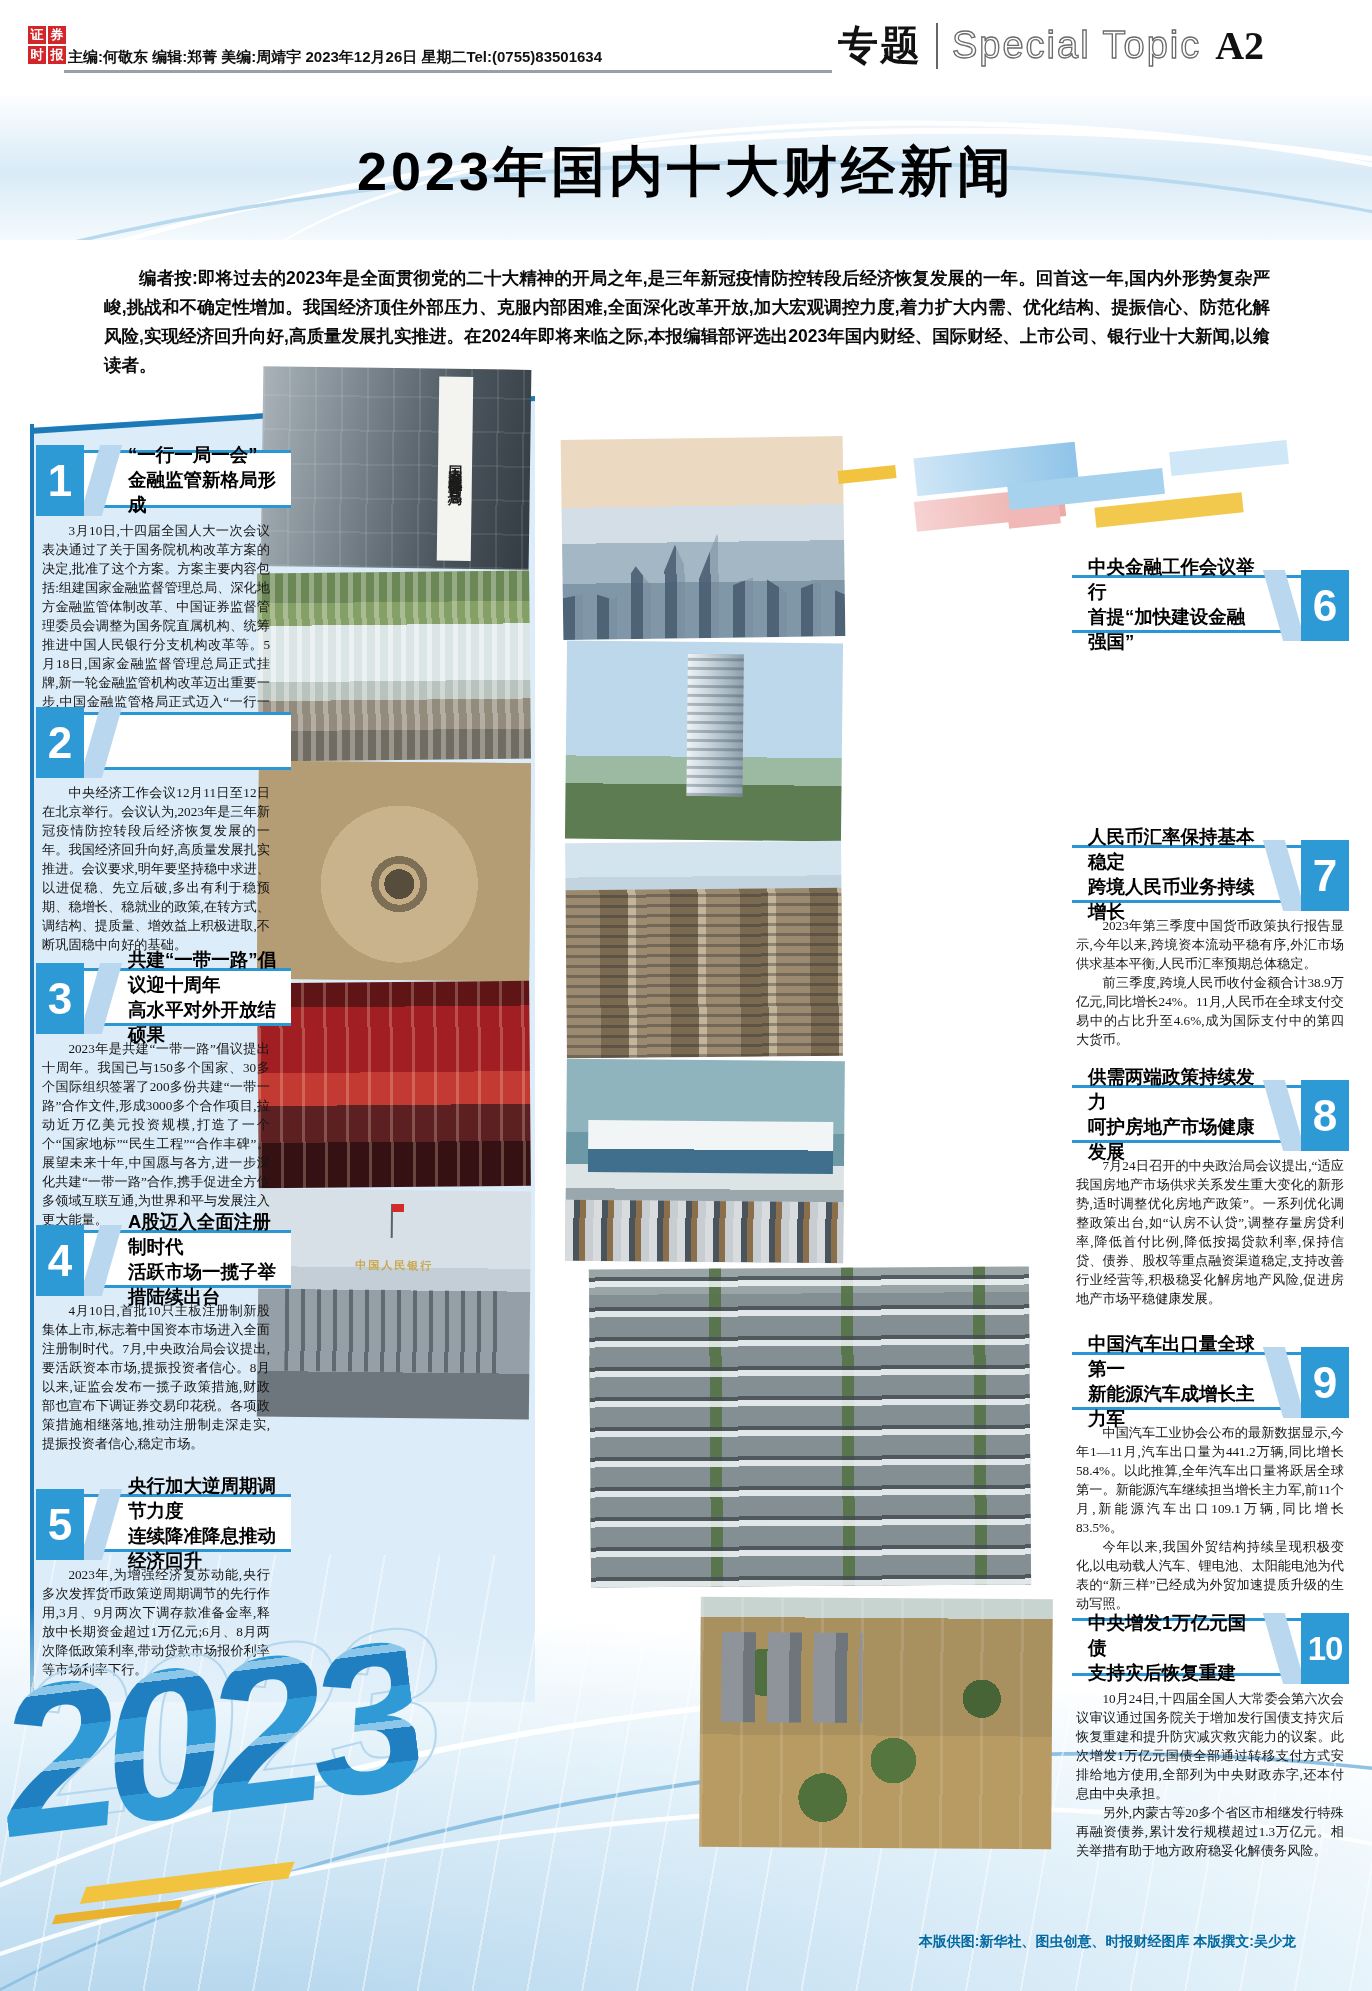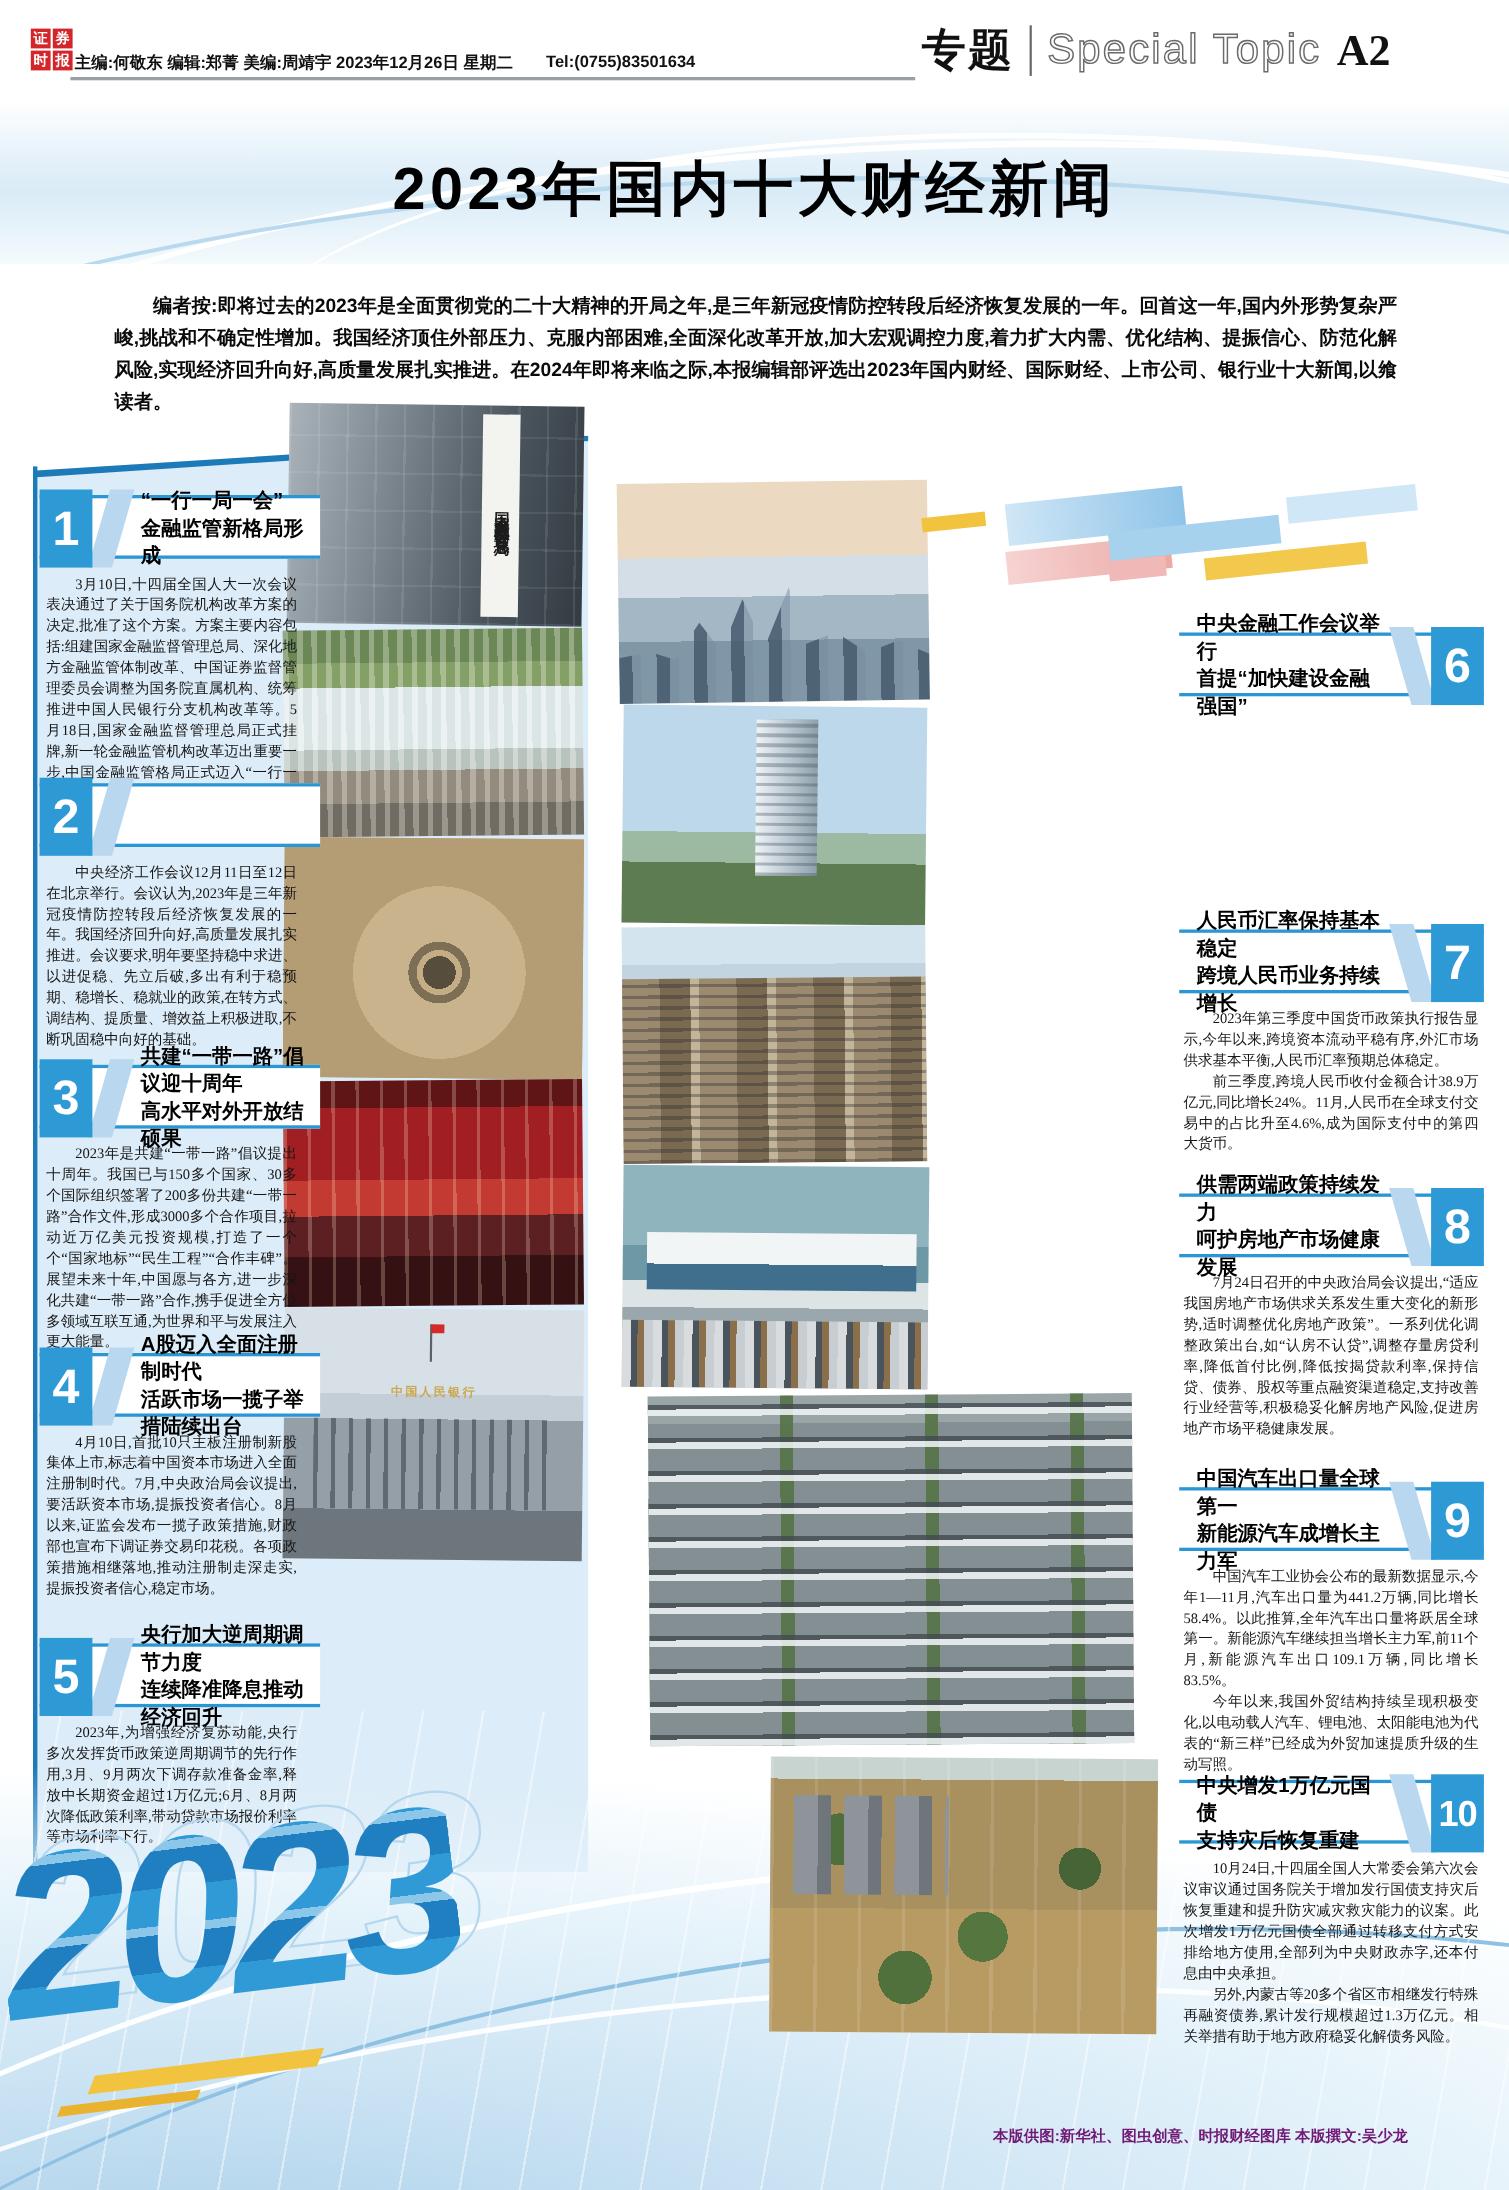--- a/index.html
+++ b/index.html
@@ -4,21 +4,21 @@
 <style>
   html,body{margin:0;padding:0;background:#888;}
   #page{position:relative;width:1372px;height:1991px;background:#ffffff;overflow:hidden;
         font-family:"Liberation Sans", sans-serif;color:#111;}
 
   
   .logo{position:absolute;left:28px;top:26px;width:40px;height:52px;display:grid;
         grid-template-columns:18px 18px;grid-template-rows:18px 18px;gap:2px;}
   .logo .tile{background:#d3262a;color:#fff;font-size:13px;font-weight:700;
         display:flex;align-items:center;justify-content:center;font-family:"Liberation Serif",serif;}
-  .hdr-meta{position:absolute;left:68px;top:48px;font-size:15px;font-weight:700;display:flex;gap:30px;}
+  .hdr-meta{position:absolute;left:68px;top:48px;font-size:15px;font-weight:700;display:flex;}
   .hdr-rule{position:absolute;left:64px;top:70px;width:768px;height:3px;background:#9aa0a4;}
   .section-blk{position:absolute;left:838px;top:18px;display:flex;align-items:center;gap:14px;}
   .sec-cn{font-size:40px;font-weight:800;letter-spacing:2px;}
   .sec-div{width:2px;height:46px;background:#666;}
   .sec-en{font-size:38px;letter-spacing:2px;color:#fdfdfd;-webkit-text-stroke:1.3px #6a6a6a;}
   .sec-no{font-size:40px;font-weight:800;font-family:"Liberation Serif",serif;}
 
   
   .top-wave{position:absolute;left:0;top:92px;width:1372px;height:148px;overflow:hidden;
      background:linear-gradient(180deg,#ffffff 0%,#eaf4fb 28%,#d9ebf7 55%,#f4fafd 100%);}
@@ -158,21 +158,21 @@
   .year-wrap{position:absolute;left:6px;top:1632px;width:430px;height:330px;z-index:3;transform:rotate(-7deg);}
   .year{position:absolute;left:0;top:0;font-size:212px;line-height:1;font-weight:800;font-style:italic;
      letter-spacing:-14px;
      background:repeating-linear-gradient(180deg,#2f9ad6 0 34px,#8cc6e8 34px 42px,#1f7fc0 42px 76px);
      -webkit-background-clip:text;background-clip:text;color:transparent;}
   .year.ghost{left:18px;top:-12px;background:none;color:transparent;
      -webkit-text-stroke:2px #b5d7ee;z-index:-1;}
   .year-bar1{position:absolute;left:66px;top:238px;width:210px;height:16px;background:#f2c33e;transform:skewX(-28deg);}
   .year-bar2{position:absolute;left:34px;top:262px;width:128px;height:9px;background:#e9b32f;transform:skewX(-28deg);}
 
-  .credit{position:absolute;right:92px;top:1933px;font-size:14px;font-weight:700;color:#701a75;z-index:4;}
+  .credit{position:absolute;right:76px;top:1933px;font-size:14px;font-weight:700;color:#0369a1;z-index:4;}
 </style>
 </head>
 <body>
 
 <div id="page">
 
   <div class="logo">
     <span class="tile">证</span>
     <span class="tile">券</span>
     <span class="tile">时</span>

